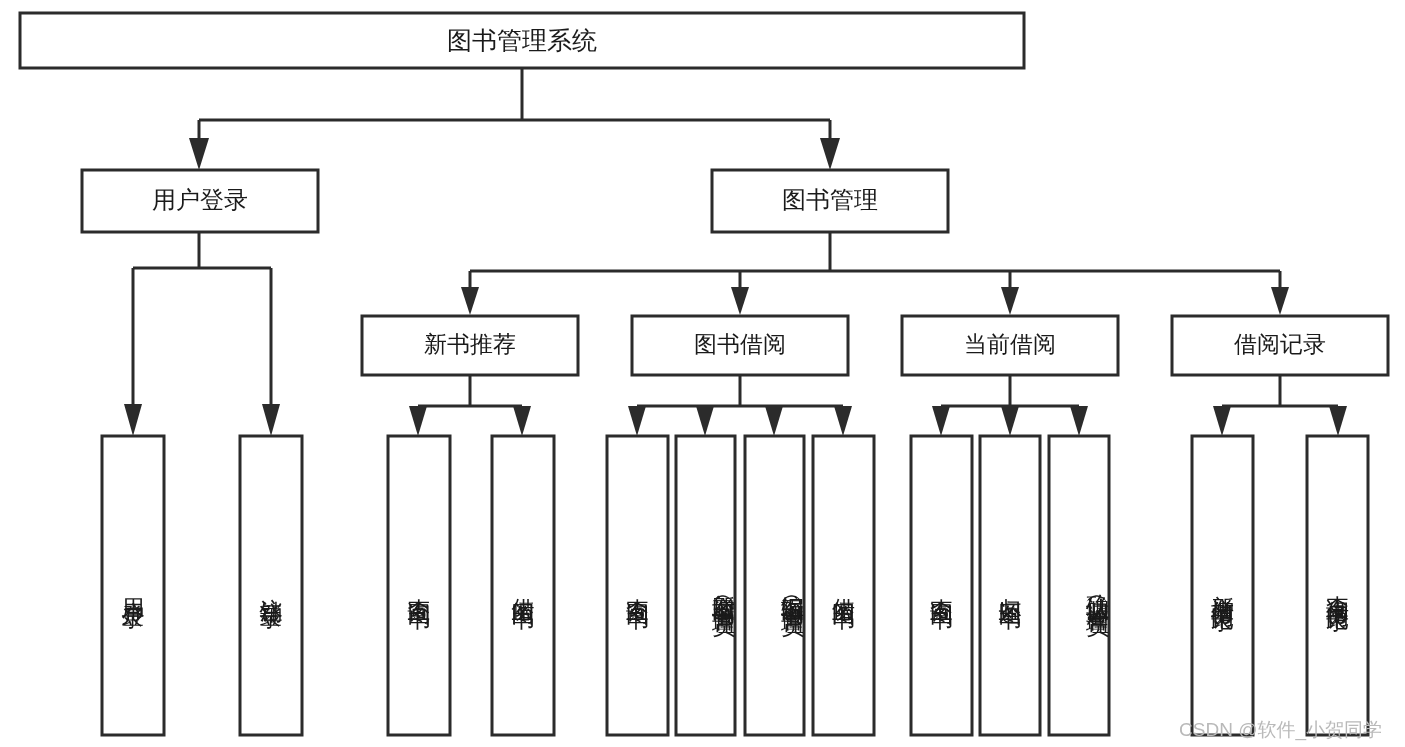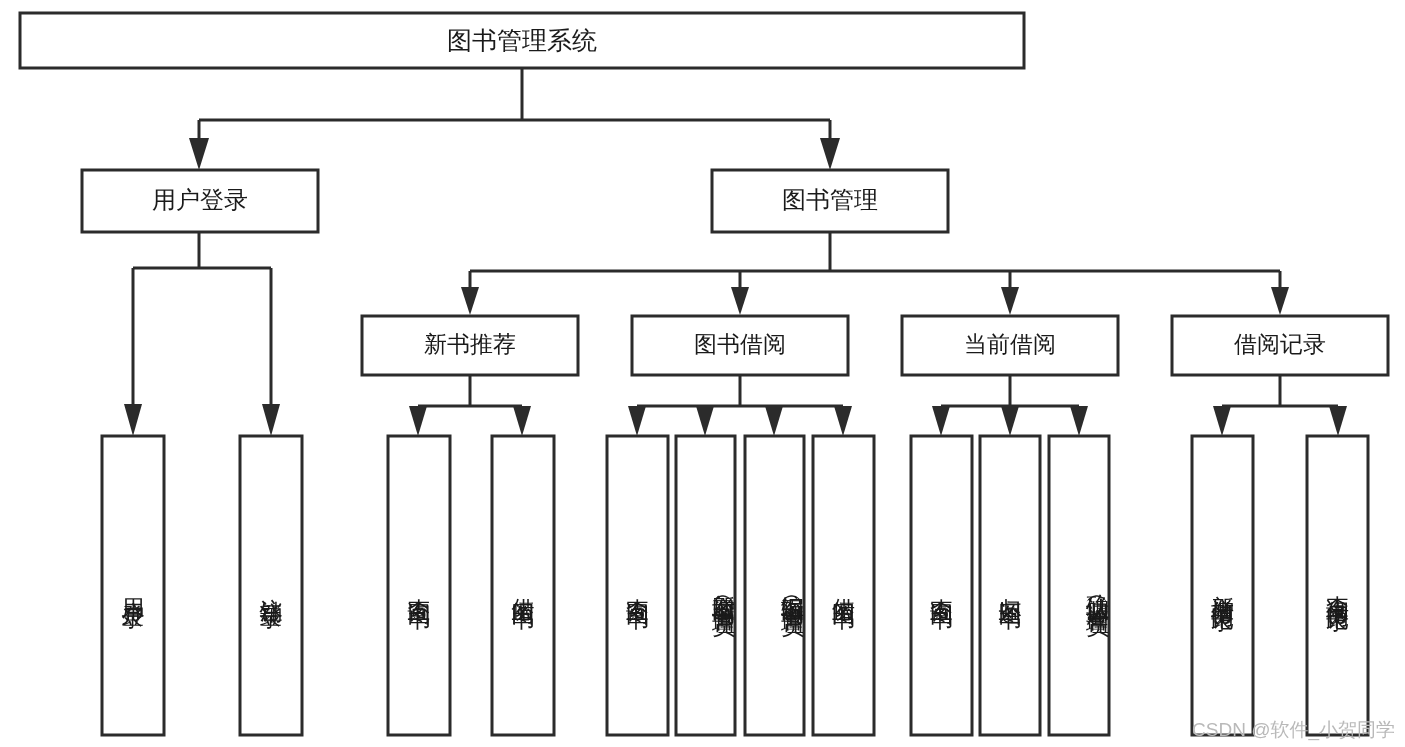--- a/index.html
+++ b/index.html
@@ -25,21 +25,21 @@
     writing-mode:vertical-rl;
     text-orientation:upright;
     font-family:"Liberation Sans","DejaVu Sans",sans-serif;
     font-size:23px;color:#1a1a1a;
     letter-spacing:3px;
     line-height:1;
     white-space:nowrap;
     pointer-events:none;
   }
   .watermark{
-    position:absolute;right:10px;bottom:4px;
+    position:absolute;right:23px;bottom:4px;
     font-family:"Liberation Sans","DejaVu Sans",sans-serif;
     font-size:19px;color:#b9b9b9;white-space:nowrap;
   }
 </style>
 </head>
 <body>
 
 <div id="stage">
 
   <svg id="diagram" viewBox="0 0 1405 747">

